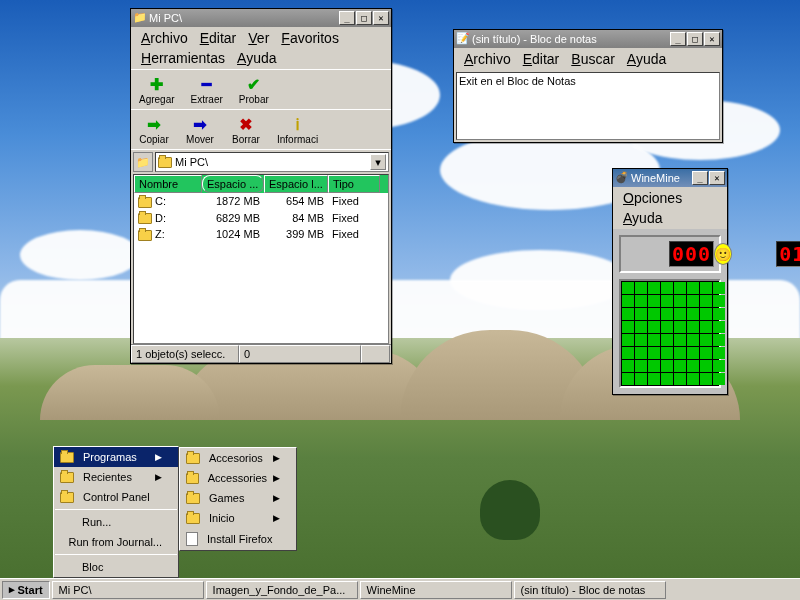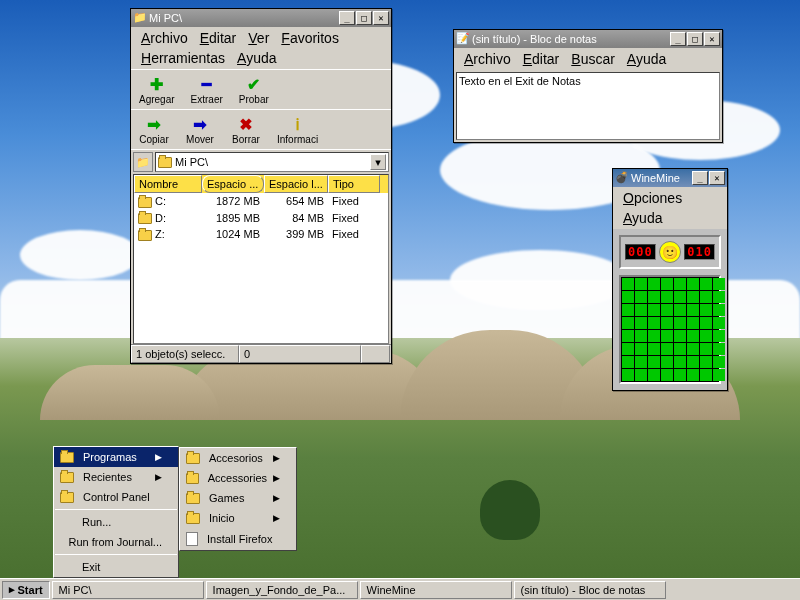--- a/index.html
+++ b/index.html
@@ -19,32 +19,32 @@
 .menuitem { padding:2px 6px; cursor:pointer; }
 .menuitem u { text-decoration: underline; }
 .toolbar { background:#d4d0c8; border-top:1px solid #fff; padding:2px; display:flex; gap:4px; }
 .tbtn { display:flex; flex-direction:column; align-items:center; padding:2px 6px; font-size:10px; cursor:pointer; min-width:42px; }
 .tbtn .ticn { width:20px; height:20px; display:flex; align-items:center; justify-content:center; font-size:16px; }
 .addrbar { display:flex; align-items:center; padding:2px; gap:2px; border-top:1px solid #fff; }
 .addrbar .up { width:20px; height:20px; background:#d4d0c8; border:1px solid #808080; display:flex; align-items:center; justify-content:center; cursor:pointer; font-size:11px; }
 .combo { flex:1; height:20px; background:#fff; border:1px solid #808080; border-top-color:#404040; border-left-color:#404040; display:flex; align-items:center; padding:0 2px; font-size:11px; }
 .combo .dd { width:16px; text-align:center; cursor:pointer; background:#d4d0c8; border:1px solid #fff; border-right-color:#808080; border-bottom-color:#808080; margin-left:auto; height:16px; line-height:14px; }
 .listview { background:#fff; border:1px solid #808080; border-top-color:#404040; border-left-color:#404040; margin:0 2px; }
-.lvhead { display:flex; background:#fde047; }
+.lvhead { display:flex; background:#22c55e; }
 .lvcol { border:1px solid #fff; border-right-color:#808080; border-bottom-color:#808080; padding:2px 4px; font-size:11px; cursor:pointer; white-space:nowrap; overflow:hidden; }
 .lvrow { display:flex; font-size:11px; padding:1px 0; }
 .lvcell { padding:1px 4px; white-space:nowrap; overflow:hidden; }
 .folder-icn { display:inline-block; width:14px; height:11px; background:#f8d048; border:1px solid #a08020; border-radius:1px; margin-right:3px; vertical-align:middle; position:relative; }
 .folder-icn::before { content:''; position:absolute; top:-3px; left:0; width:5px; height:3px; background:#f8d048; border:1px solid #a08020; border-bottom:none; }
 .statusbar { display:flex; border-top:1px solid #808080; }
 .statuscell { border:1px solid #808080; border-top-color:#fff; border-left-color:#fff; padding:2px 4px; font-size:11px; }
 .textarea-ctn { background:#fff; border:1px solid #808080; border-top-color:#404040; border-left-color:#404040; margin:2px; padding:2px; font-size:11px; font-family: 'Courier New', monospace; height:68px; }
 .mine-body { background:#c0c0c0; padding:6px; }
 .mine-top { background:#c0c0c0; border:2px solid #808080; border-bottom-color:#fff; border-right-color:#fff; padding:4px; display:flex; align-items:center; justify-content:space-between; margin-bottom:6px; }
-.mine-counter { background:#000; color:#f00; font-family:monospace; font-size:12px; font-weight:bold; padding:0 2px; letter-spacing:1px; border:1px solid #808080; border-top-color:#404040; border-left-color:#404040; }
+.mine-counter { background:#000; color:#f00; font-family:monospace; font-size:20px; font-weight:bold; padding:0 2px; letter-spacing:1px; border:1px solid #808080; border-top-color:#404040; border-left-color:#404040;margin-left:44px; }
 .mine-face { width:22px; height:22px; background:#ffff00; border:1px solid #808080; border-radius:50%; display:flex; align-items:center; justify-content:center; font-size:13px; cursor:pointer; }
 .mine-grid { background:#000; border:2px solid #808080; border-bottom-color:#fff; border-right-color:#fff; display:grid; grid-template-columns:repeat(8,12px); grid-template-rows:repeat(8,12px); gap:1px; padding:1px; }
 .mine-cell { background:#00c800; cursor:pointer; }
 .startmenu { position:absolute; background:#d4d0c8; border:1px solid #fff; border-right-color:#404040; border-bottom-color:#404040; font-size:11px; }
 .sm-item { display:flex; align-items:center; padding:4px 16px 4px 6px; cursor:pointer; gap:6px; white-space:nowrap; }
 .sm-item.hl { background:#0a246a; color:#fff; }
 .sm-item .arr { margin-left:auto; font-size:9px; }
 .sm-sep { height:1px; background:#808080; border-bottom:1px solid #fff; margin:2px 1px; }
 .taskbar { position:absolute; bottom:0; left:0; right:0; height:22px; background:#d4d0c8; border-top:1px solid #fff; display:flex; align-items:center; padding:1px 2px; gap:2px; font-size:11px; }
 .taskbtn { height:18px; border:1px solid #fff; border-right-color:#808080; border-bottom-color:#808080; padding:0 6px; display:flex; align-items:center; cursor:pointer; white-space:nowrap; overflow:hidden; }
@@ -137,21 +137,21 @@
       </div>
     <div id="exp-rows">
         <div class="lvrow">
           <div class="lvcell" style="width:68px"><span class="folder-icn"></span>C:</div>
           <div class="lvcell" style="width:62px;text-align:right">1872 MB</div>
           <div class="lvcell" style="width:64px;text-align:right">654 MB</div>
           <div class="lvcell" style="width:52px">Fixed</div>
         </div>
         <div class="lvrow">
           <div class="lvcell" style="width:68px"><span class="folder-icn"></span>D:</div>
-          <div class="lvcell" style="width:62px;text-align:right">1895 MB</div>
+          <div class="lvcell" style="width:62px;text-align:right">6829 MB</div>
           <div class="lvcell" style="width:64px;text-align:right">84 MB</div>
           <div class="lvcell" style="width:52px">Fixed</div>
         </div>
         <div class="lvrow">
           <div class="lvcell" style="width:68px"><span class="folder-icn"></span>Z:</div>
           <div class="lvcell" style="width:62px;text-align:right">1024 MB</div>
           <div class="lvcell" style="width:64px;text-align:right">399 MB</div>
           <div class="lvcell" style="width:52px">Fixed</div>
         </div>
       </div>
@@ -173,21 +173,21 @@
       <div class="winbtn">✕</div>
     </div>
   </div>
   <div class="menubar" id="np-menu">
       <div class="menuitem"><u>A</u>rchivo</div>
       <div class="menuitem"><u>E</u>ditar</div>
       <div class="menuitem"><u>B</u>uscar</div>
       <div class="menuitem"><u>A</u>yuda</div>
     </div>
   <div class="textarea-ctn">
-    <span>Texto en el Exit de Notas</span>
+    <span>Exit en el Bloc de Notas</span>
   </div>
 </div>
 
 <div class="window" style="left:612px; top:168px; width:116px;">
   <div class="titlebar active">
     <span class="ticon">💣</span>
     <span class="ttext">WineMine</span>
     <div class="winbtns">
       <div class="winbtn">_</div>
       <div class="winbtn">✕</div>
@@ -292,21 +292,21 @@
       <span style="width:16px;display:inline-block"></span>
       <span>Run...</span>
     </div>
     <div class="sm-item">
       <span style="width:16px;display:inline-block"></span>
       <span>Run from Journal...</span>
     </div>
     <div class="sm-sep"></div>
     <div class="sm-item">
       <span style="width:16px;display:inline-block"></span>
-      <span>Exit</span>
+      <span>Bloc</span>
     </div>
   </div>
 
 <div class="startmenu" id="sm-sub" style="left:179px; top:447px; width:118px;">
     <div class="sm-item">
       <span class="folder-icn"></span>
       <span>Accesorios</span>
       <span class="arr">▶</span>
     </div>
     <div class="sm-item">

